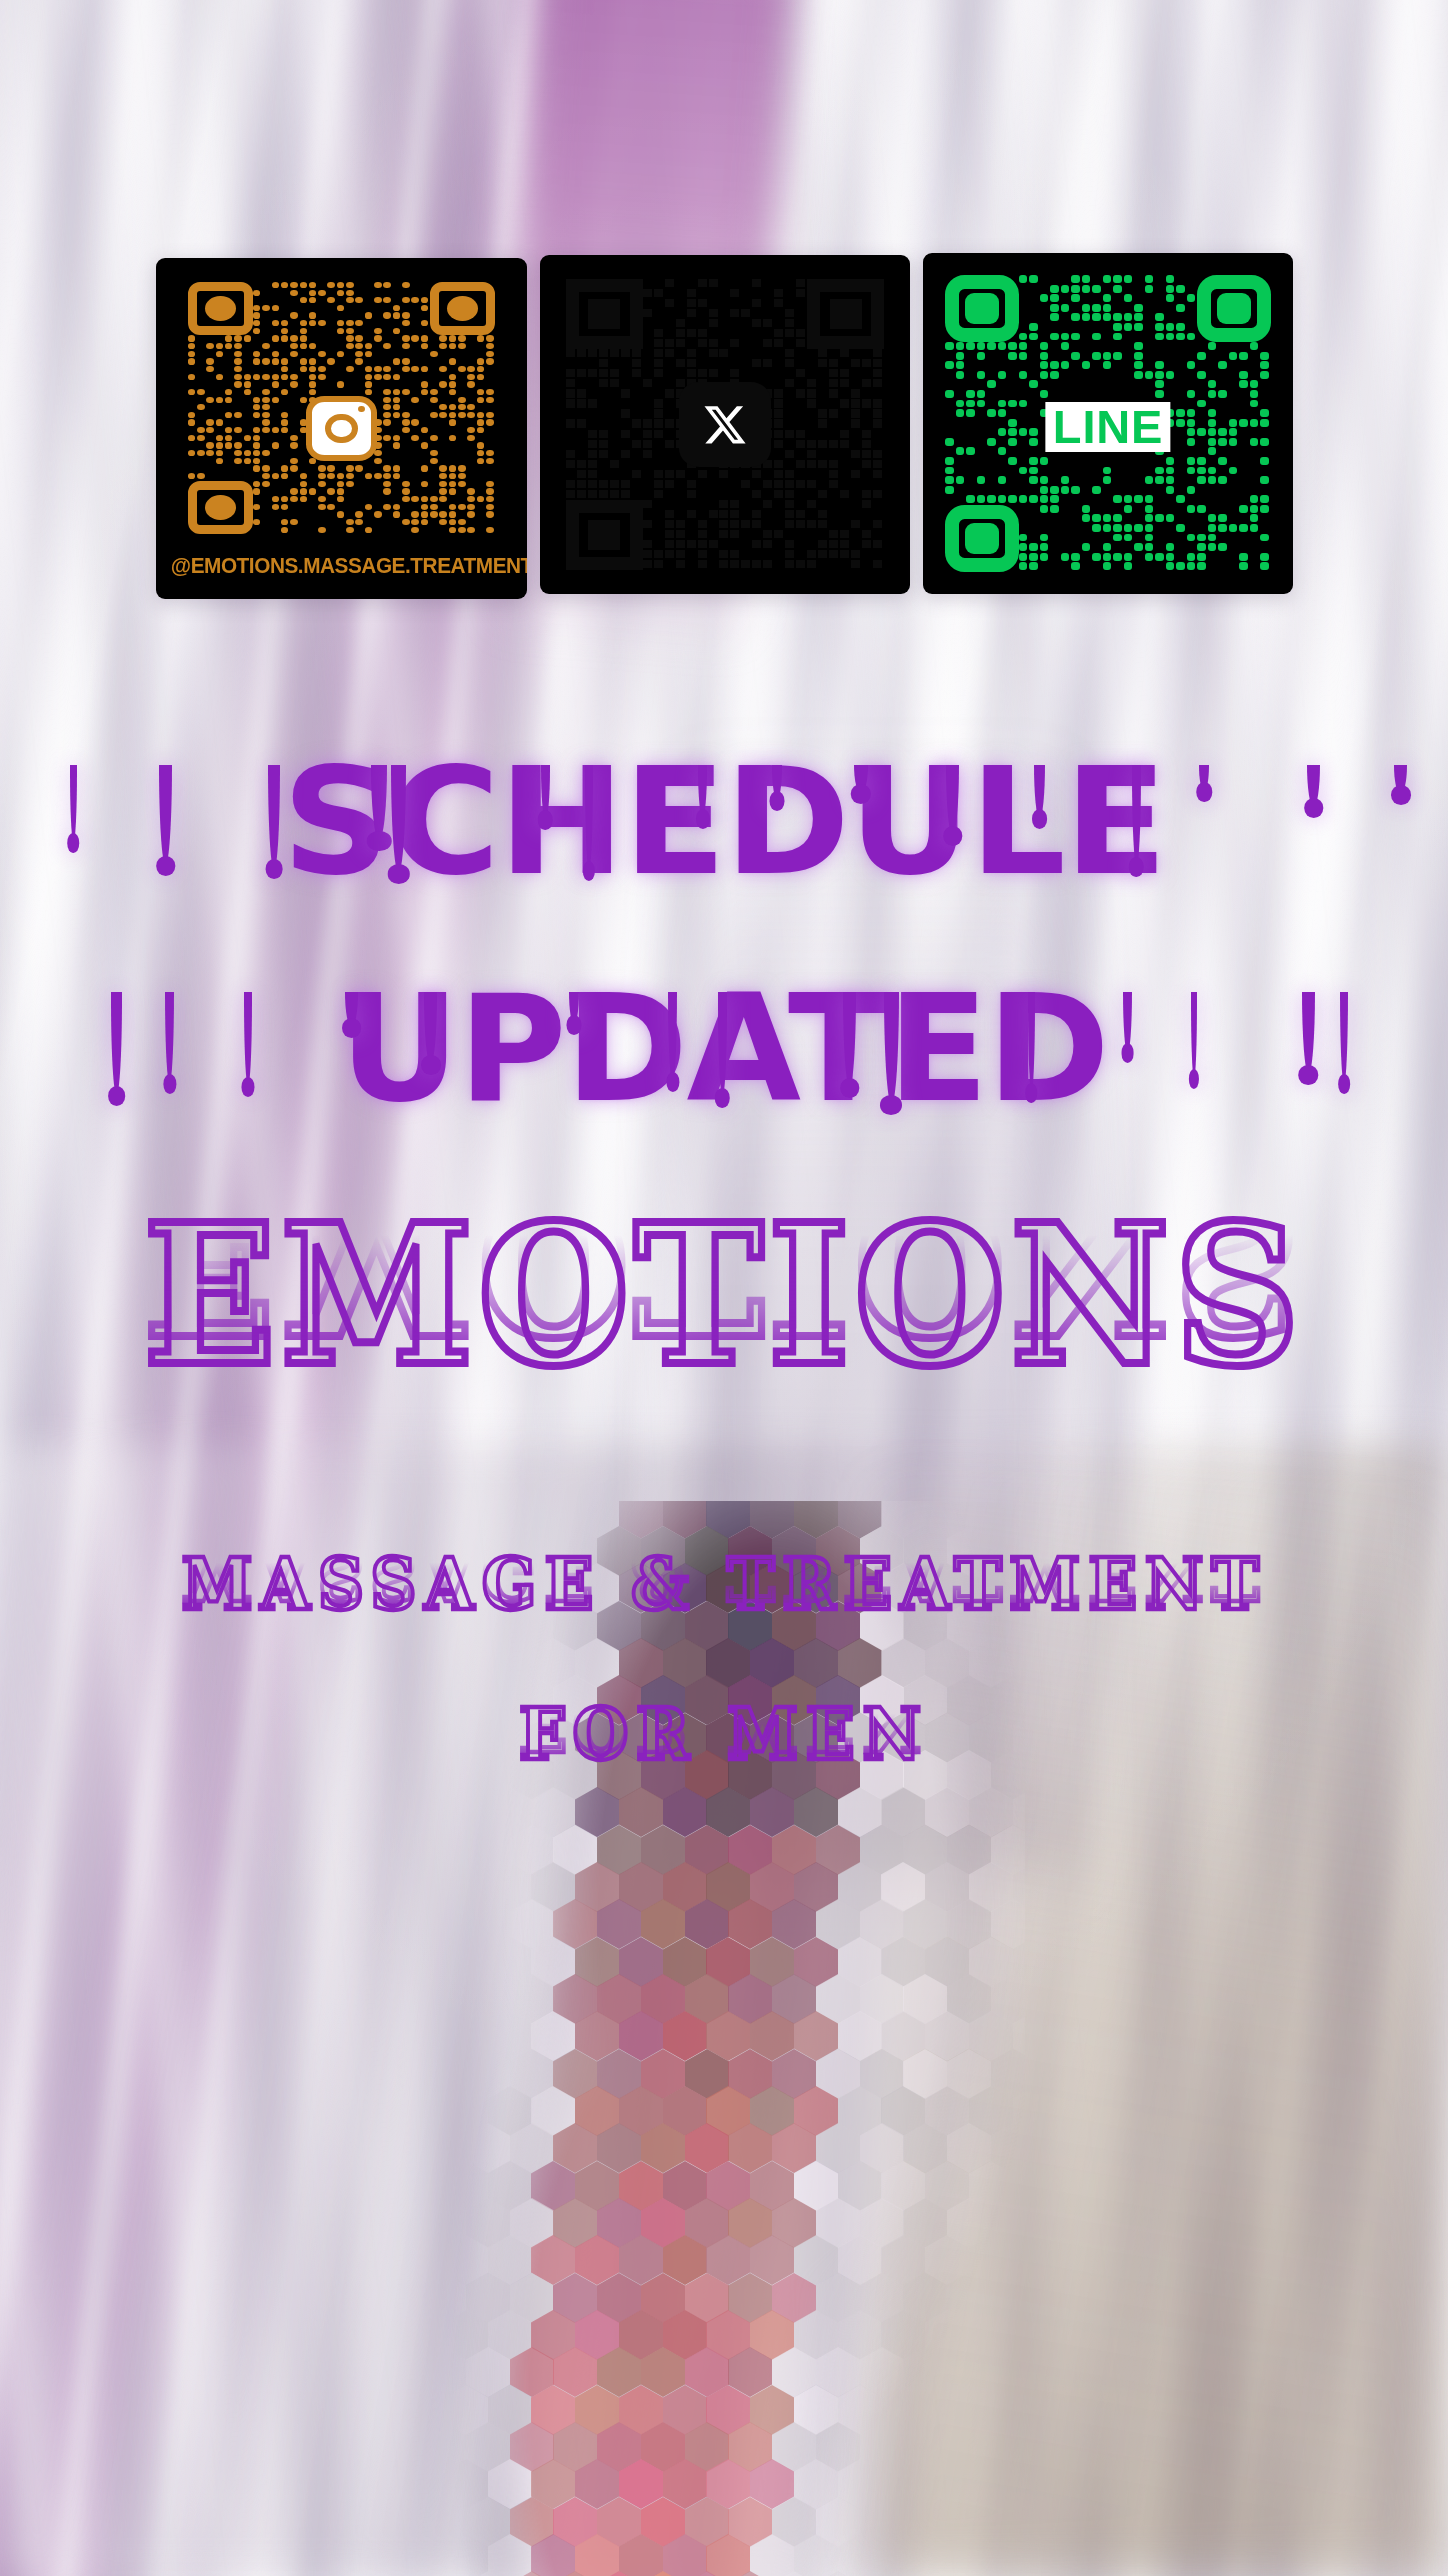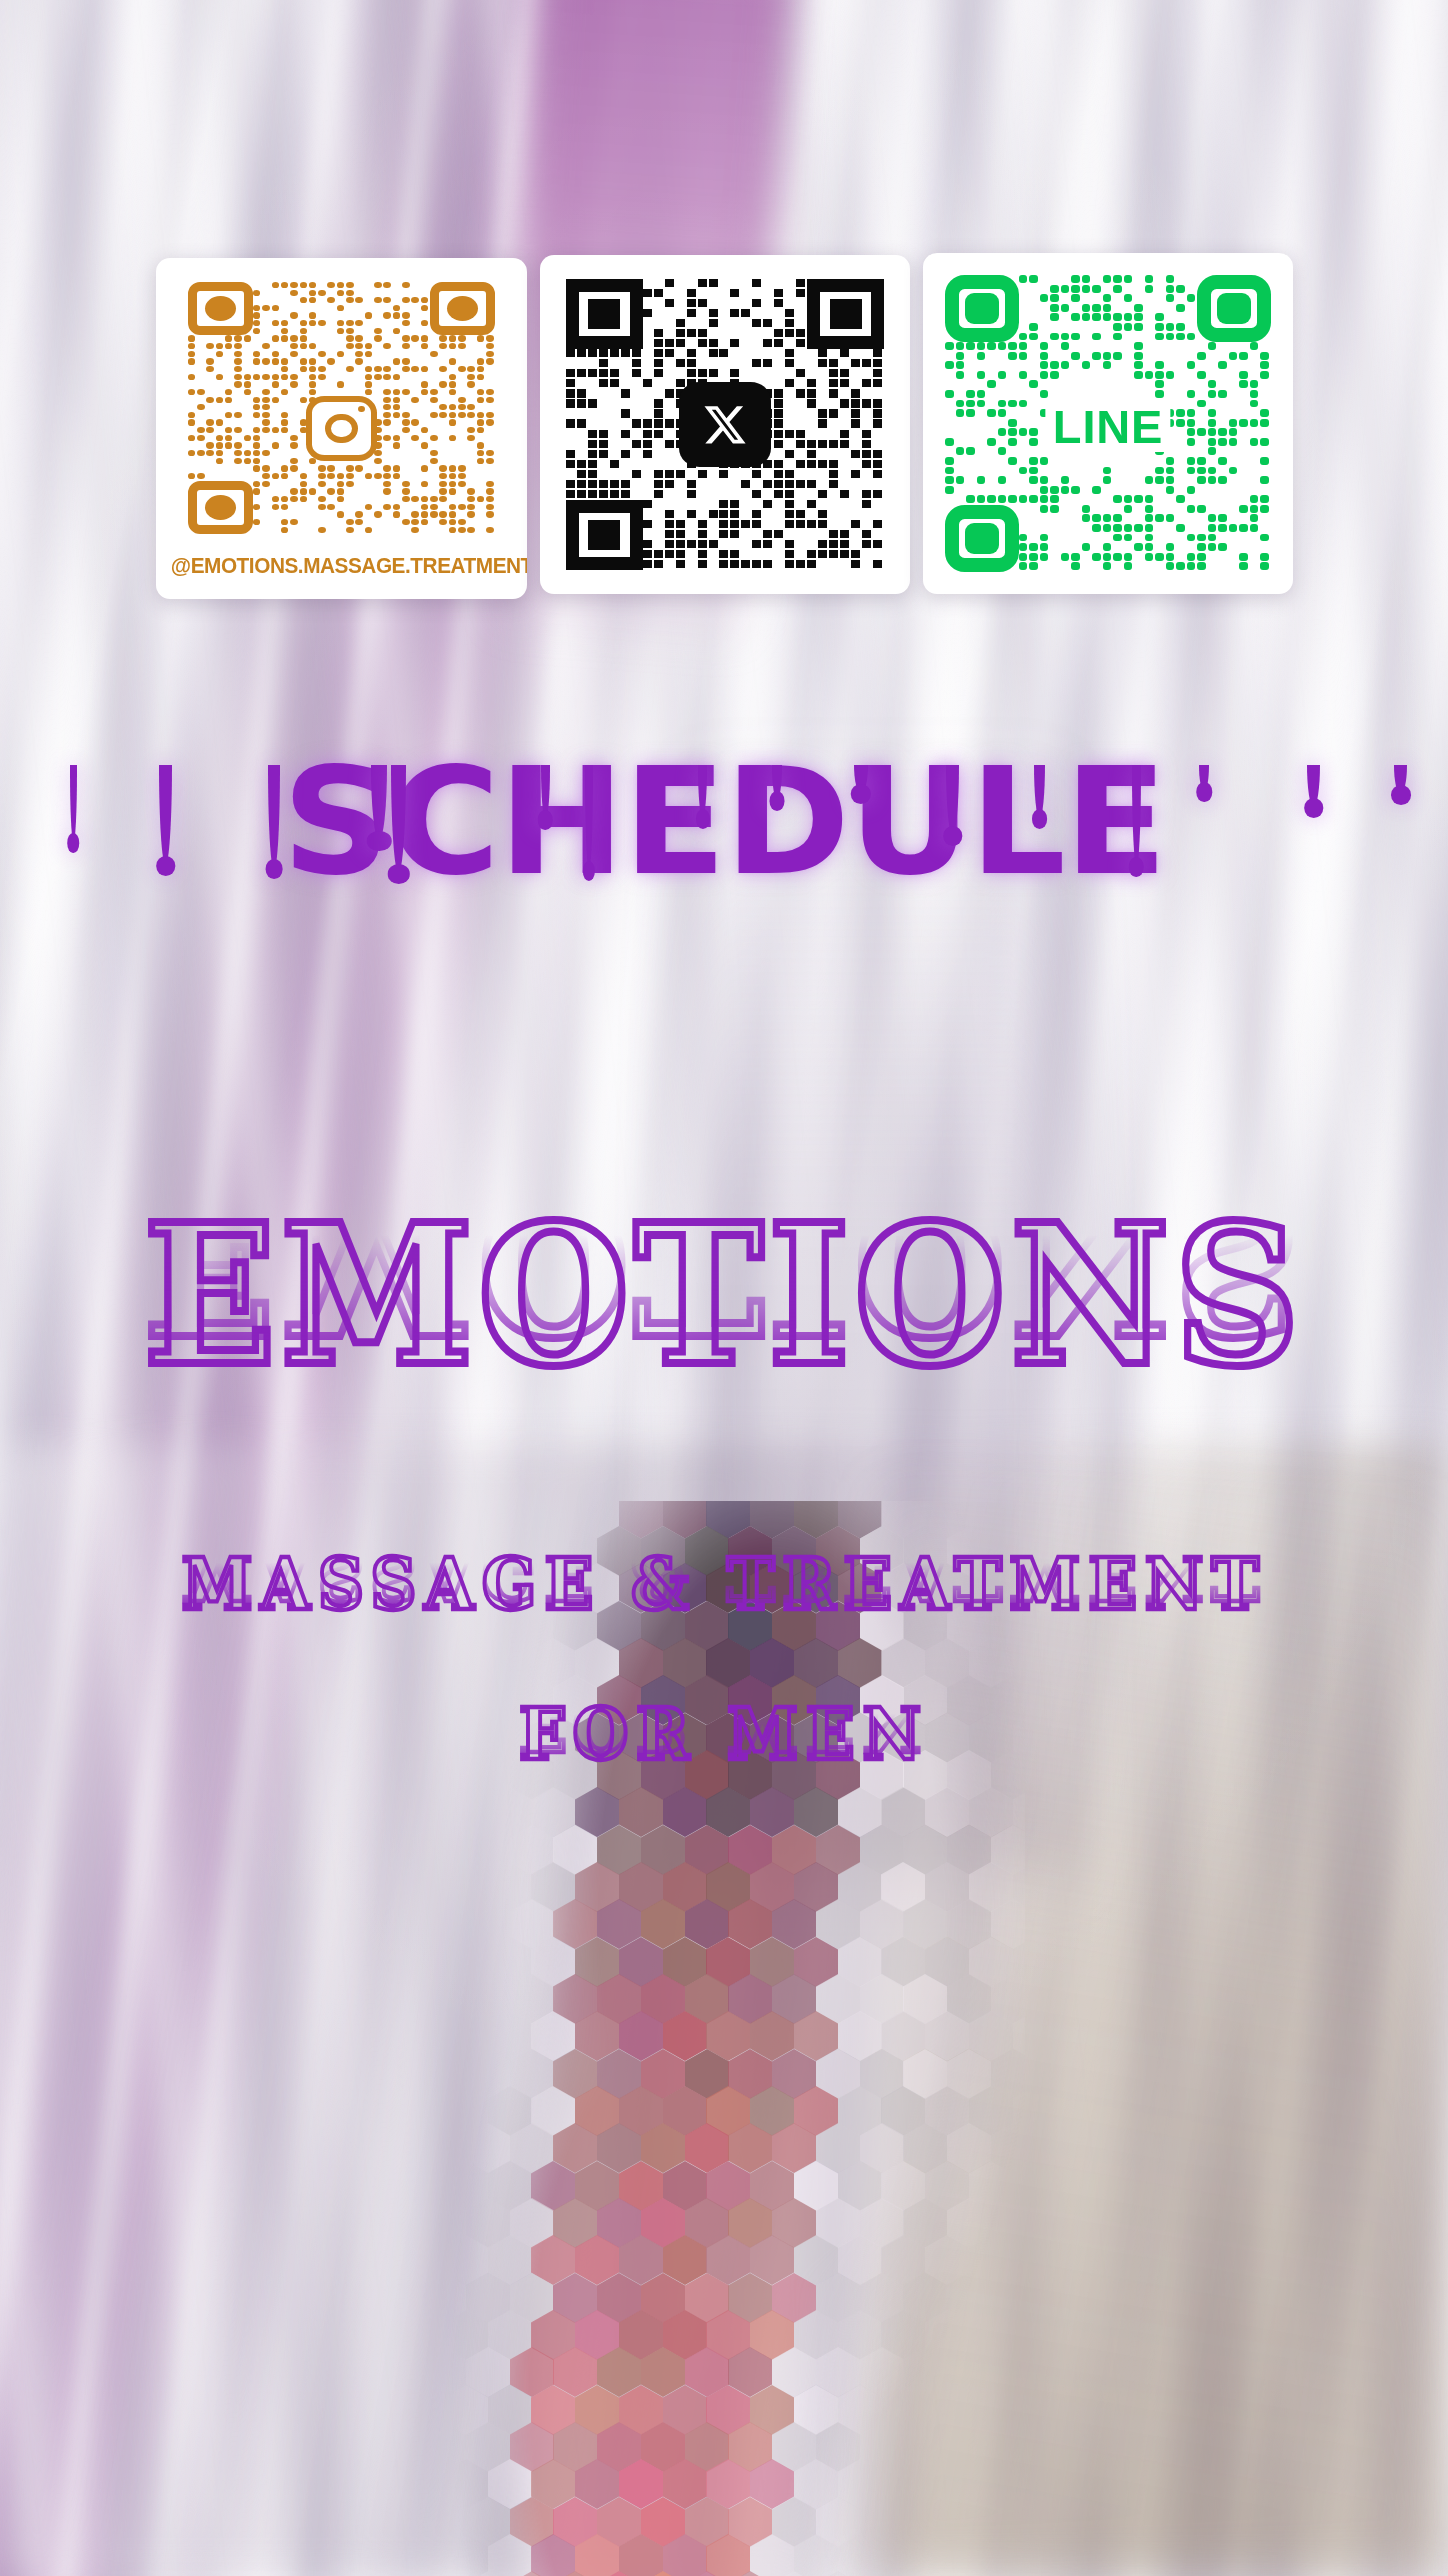--- a/index.html
+++ b/index.html
@@ -117,22 +117,22 @@
   .hex{
     position:absolute;
     width:44px;height:50px;
     clip-path:polygon(50% 0%,100% 25%,100% 75%,50% 100%,0% 75%,0% 25%);
   }
 
   
   .qr-row{position:absolute;left:0;top:0;width:100%;height:0;}
   .qr-card{
     position:absolute;
-    background:#ffffff;
-    border-radius:14px;
+    background:#000000;
+    border-radius:9px;
     box-shadow:0 4.5px 19.6px rgba(80,66,98,0.22);
     overflow:hidden;
   }
   #qr-ig{left:156px;top:258px;width:371px;height:341px;}
   #qr-x {left:540px;top:255px;width:370px;height:339px;}
   #qr-line{left:923px;top:253px;width:370px;height:341px;}
 
   .qr-canvas{position:absolute;left:0;top:0;width:100%;height:100%;}
   .qmod{position:absolute;}
 
@@ -1900,20 +1900,40 @@
           <span class="drip" style="left:53.30%;top:0;width:10px;height:35px"></span>
           <span class="drip" style="left:58.98%;top:0;width:13.6px;height:28px"></span>
           <span class="drip" style="left:65.34%;top:0;width:13px;height:70px"></span>
           <span class="drip" style="left:71.43%;top:0;width:10.6px;height:53px"></span>
           <span class="drip" style="left:78.15%;top:0;width:9.7px;height:101px"></span>
           <span class="drip" style="left:82.81%;top:0;width:10.3px;height:26px"></span>
           <span class="drip" style="left:90.28%;top:0;width:13px;height:42px"></span>
           <span class="drip" style="left:96.28%;top:0;width:13.3px;height:29px"></span>
         </div>
     </div>
+    <div class="west-wrap" style="margin-top:91px;">
+      <span class="drip-line" id="line-updated">UPDATED</span>
+      <div class="drips" id="drips-2">
+          <span class="drip" style="left:7.64%;top:0;width:11.8px;height:103px"></span>
+          <span class="drip" style="left:11.41%;top:0;width:8.8px;height:91px"></span>
+          <span class="drip" style="left:16.83%;top:0;width:8.7px;height:94px"></span>
+          <span class="drip" style="left:23.83%;top:0;width:13.2px;height:35px"></span>
+          <span class="drip" style="left:29.28%;top:0;width:13.3px;height:72px"></span>
+          <span class="drip" style="left:39.30%;top:0;width:10px;height:32px"></span>
+          <span class="drip" style="left:46.15%;top:0;width:8.8px;height:89px"></span>
+          <span class="drip" style="left:49.56%;top:0;width:9.7px;height:105px"></span>
+          <span class="drip" style="left:58.25%;top:0;width:13px;height:95px"></span>
+          <span class="drip" style="left:61.04%;top:0;width:14.7px;height:112px"></span>
+          <span class="drip" style="left:70.97%;top:0;width:7.7px;height:100px"></span>
+          <span class="drip" style="left:77.57%;top:0;width:8.6px;height:60px"></span>
+          <span class="drip" style="left:82.22%;top:0;width:6.8px;height:86px"></span>
+          <span class="drip" style="left:89.91%;top:0;width:13px;height:82px"></span>
+          <span class="drip" style="left:92.55%;top:0;width:7.8px;height:91px"></span>
+        </div>
+    </div>
   </div>
 
   <div id="brand">
     <span class="west" id="brand-name">EMOTIONS</span>
     <span class="west mirror" id="brand-name-mirror" style="font-size:164px;-webkit-text-stroke-width:6.8px;letter-spacing:4.5px;transform:scale(1.06,-1.18);transform-origin:center top;">EMOTIONS</span>
 
     <span class="west" id="brand-sub">MASSAGE &amp; TREATMENT</span>
     <span class="west mirror" style="font-size:63px;-webkit-text-stroke-width:3.8px;letter-spacing:7.5px;transform:scale(1.02,-1.12);transform-origin:center top;">MASSAGE &amp; TREATMENT</span>
 
     <span class="west" id="brand-sub2">FOR MEN</span>

